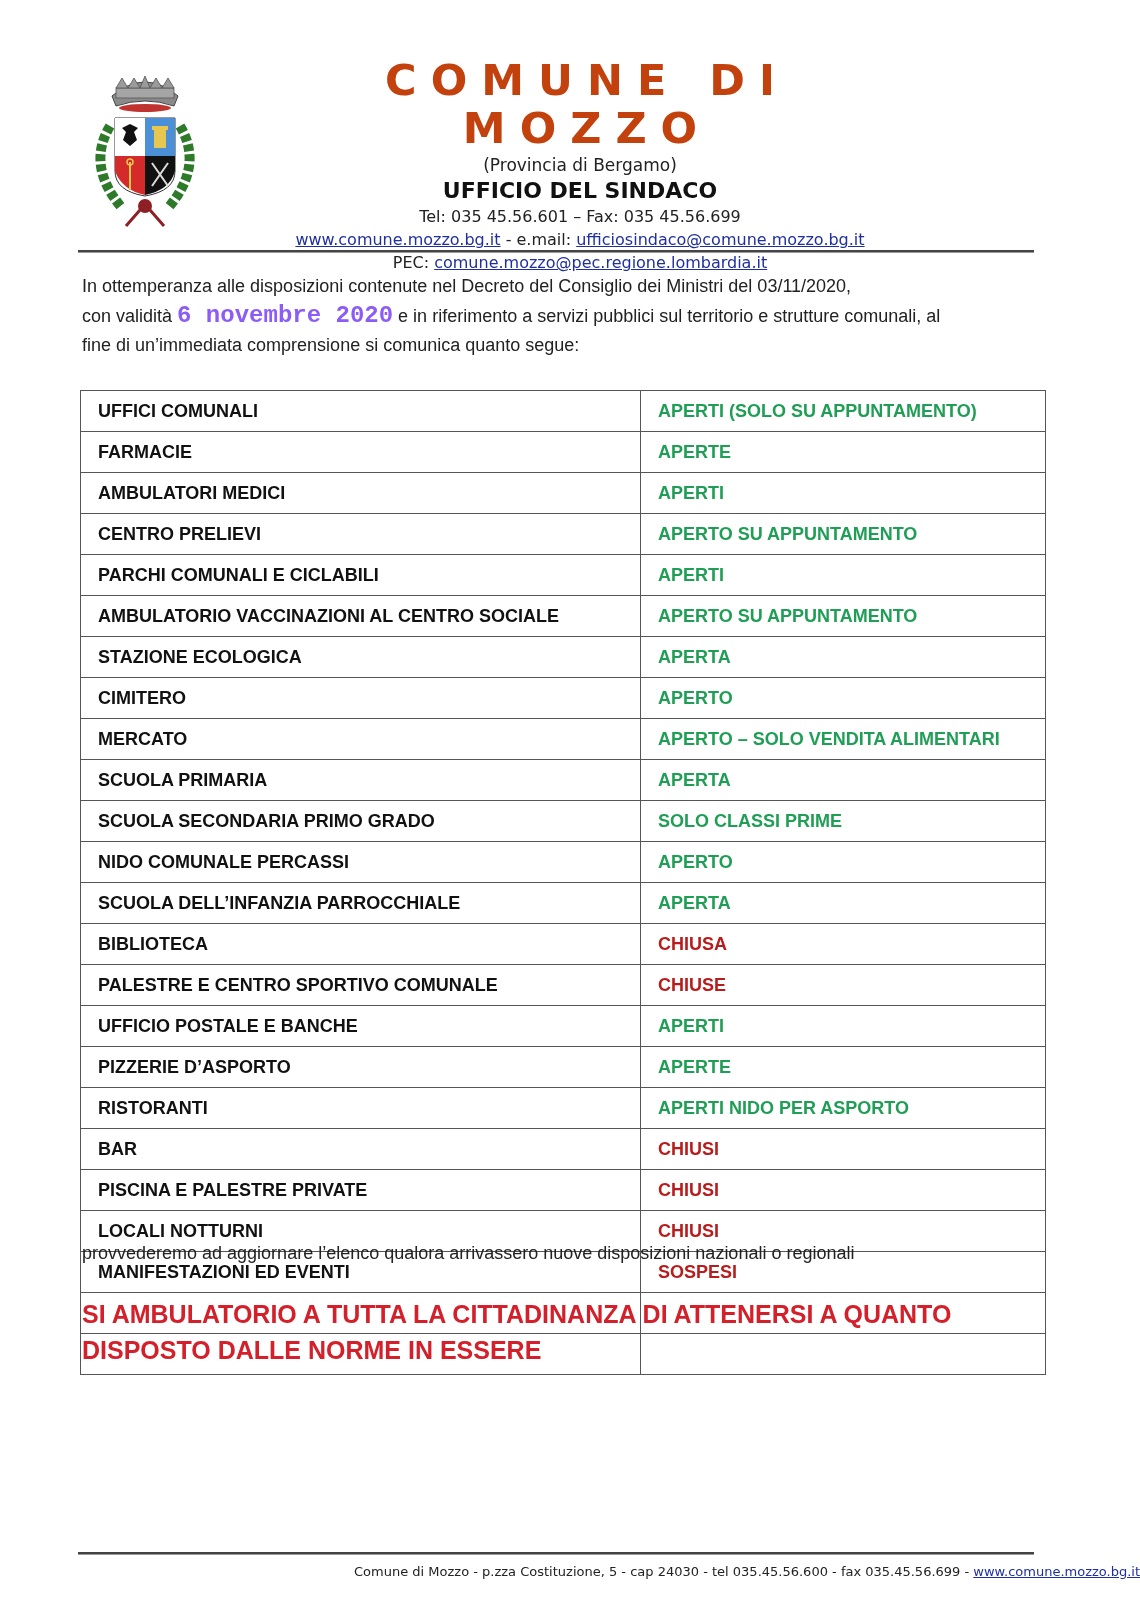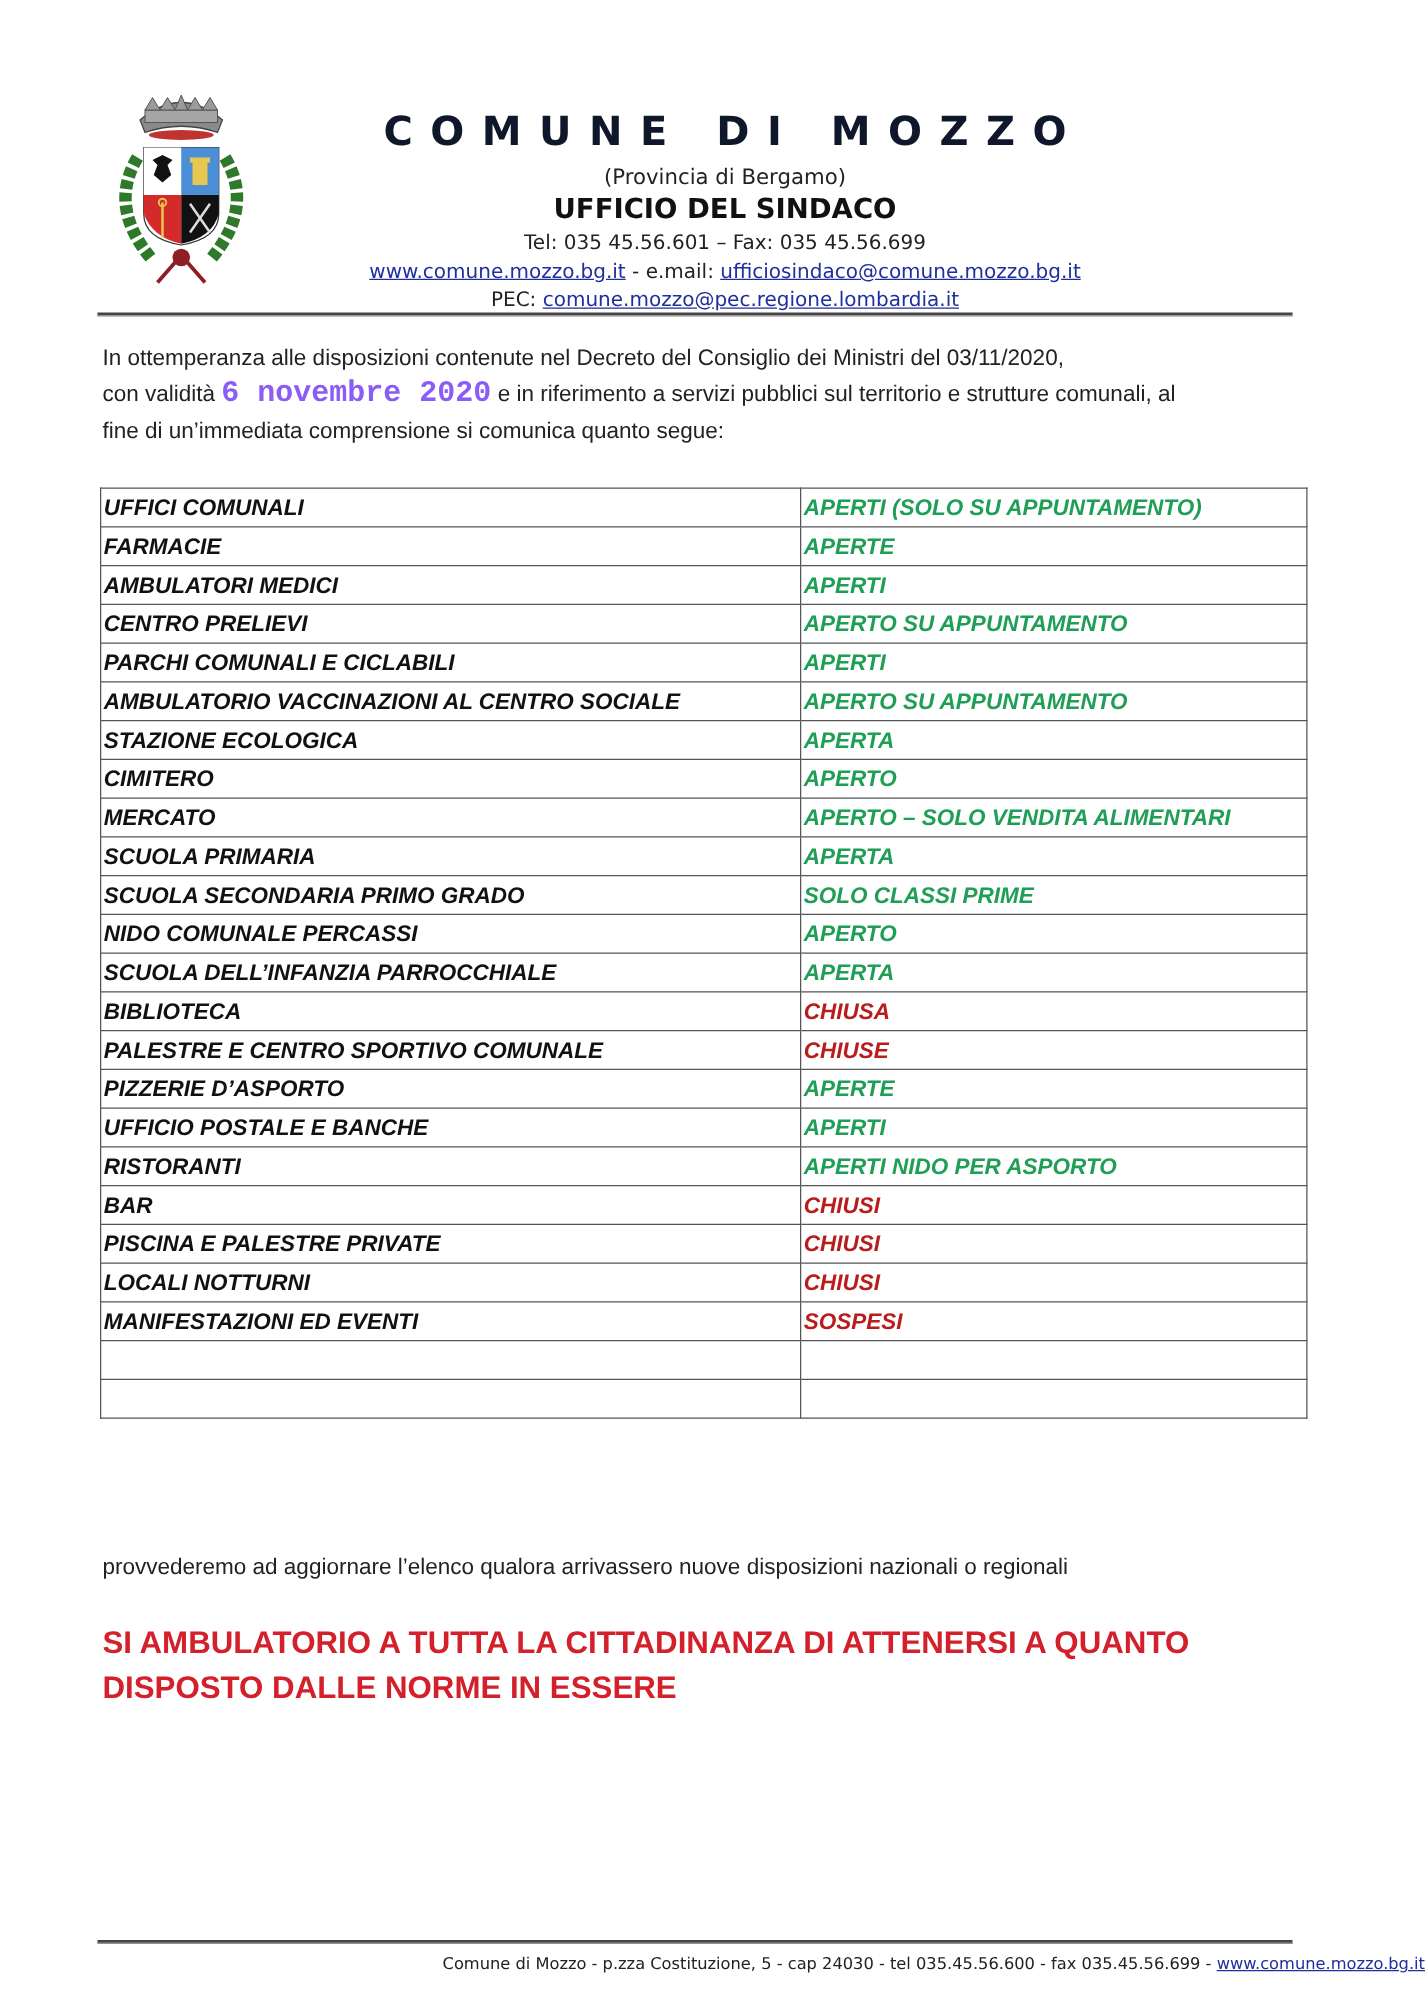--- a/index.html
+++ b/index.html
@@ -2,35 +2,35 @@
 <html><head>
   <meta charset="utf-8">
   <style>
     * { box-sizing: border-box; margin: 0; padding: 0; }
     html, body { width: 1140px; height: 1612px; background: #ffffff; }
     body { position: relative; font-family: "Liberation Sans", sans-serif; color: #111; overflow: hidden; }
 
     .logo { position: absolute; left: 82px; top: 66px; width: 126px; height: 166px; }
 
     .head { position: absolute; left: 250px; top: 56px; width: 660px; text-align: center; }
-    .comune-title { font-family: "DejaVu Sans", sans-serif; font-weight: bold; font-size: 32px; letter-spacing: 14px; color: #0f172a; line-height: 48px; padding-left: 14px; margin-top: 25px; }
+    .comune-title { font-family: "DejaVu Sans", sans-serif; font-weight: bold; font-size: 43px; letter-spacing: 14px; color: #c2410c; line-height: 48px; padding-left: 14px; }
     .provincia { font-family: "DejaVu Sans", sans-serif; font-size: 17px; line-height: 24px; margin-top: 1px; color: #222; }
     .ufficio { font-family: "DejaVu Sans", sans-serif; font-weight: bold; font-size: 22px; line-height: 28px; color: #111; }
     .contact { font-family: "DejaVu Sans", sans-serif; font-size: 16px; line-height: 23px; color: #222; }
     .contact a, .footer a { color: #1f2f9e; text-decoration: underline; }
 
     .rule { position: absolute; left: 78px; width: 956px; height: 3px; background: #444; border-bottom: 1px solid #999; }
     .rule.top { top: 250px; }
     .rule.bottom { top: 1552px; }
 
     .intro { position: absolute; left: 82px; top: 272px; width: 980px; font-family: "Liberation Sans", sans-serif; font-size: 18px; line-height: 29px; color: #222; }
     .intro .date { color: #8b5cf6; font-weight: bold; font-size: 24px; font-family: Liberation Mono, monospace; }
 
     table.services { position: absolute; left: 80px; top: 390px; width: 966px; border-collapse: collapse; }
-    table.services td { border: 1.5px solid #555; height: 31px; padding: 0 2px; font-family: "Liberation Sans", sans-serif; font-weight: bold; font-size: 18px; line-height: 28px; vertical-align: middle; white-space: nowrap; font-style: italic; }
+    table.services td { border: 1.5px solid #555; height: 41px; padding: 0 17px; font-family: "Liberation Sans", sans-serif; font-weight: bold; font-size: 18px; line-height: 28px; vertical-align: middle; white-space: nowrap; }
     table.services td.svc { width: 560px; color: #111; }
     table.services td.st { color: #1f9e55; }
     table.services td.st.closed { color: #b91c1c; }
 
     .note { position: absolute; left: 82px; top: 1240px; font-size: 18px; line-height: 26px; color: #222; }
     .warning { position: absolute; left: 82px; top: 1296px; width: 980px; font-weight: bold; font-size: 25px; line-height: 36px; color: #d3202a; }
 
     .footer { position: absolute; left: 0; top: 1563px; width: 1140px; text-align: right; font-family: "DejaVu Sans", sans-serif; font-size: 13px; line-height: 18px; color: #222; }
   </style>
 </head>
@@ -146,26 +146,26 @@
       </tr>
       <tr>
         <td class="svc">BIBLIOTECA</td>
         <td class="st closed">CHIUSA</td>
       </tr>
       <tr>
         <td class="svc">PALESTRE E CENTRO SPORTIVO COMUNALE</td>
         <td class="st closed">CHIUSE</td>
       </tr>
       <tr>
+        <td class="svc">UFFICIO POSTALE E BANCHE</td>
+        <td class="st">APERTI</td>
+      </tr>
+      <tr>
         <td class="svc">PIZZERIE D’ASPORTO</td>
         <td class="st">APERTE</td>
-      </tr>
-      <tr>
-        <td class="svc">UFFICIO POSTALE E BANCHE</td>
-        <td class="st">APERTI</td>
       </tr>
       <tr>
         <td class="svc">RISTORANTI</td>
         <td class="st">APERTI NIDO PER ASPORTO</td>
       </tr>
       <tr>
         <td class="svc">BAR</td>
         <td class="st closed">CHIUSI</td>
       </tr>
       <tr>

